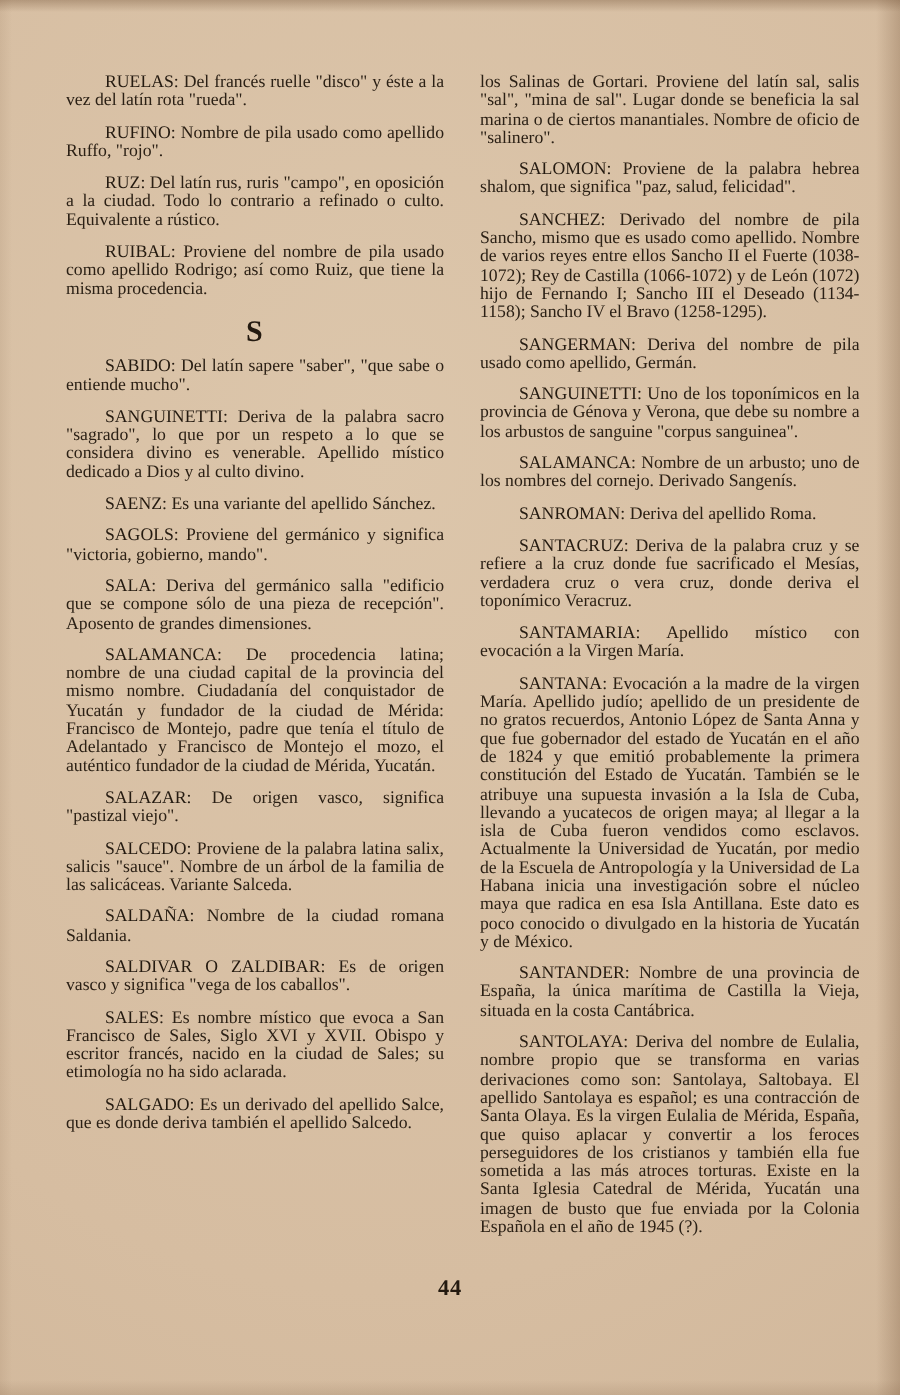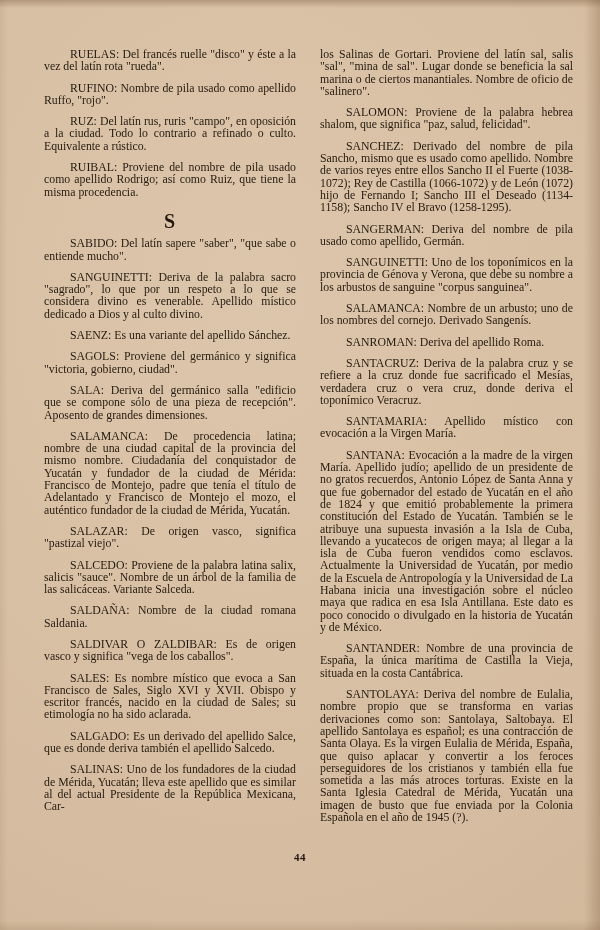--- a/index.html
+++ b/index.html
@@ -34,21 +34,21 @@
   .cont-par { margin: 0; text-indent: 0; text-align: justify; }
   .right-entries > .entry:first-child { margin-top: 9px; }
   .term { font-weight: 400; color: #241a10; }
   .section-heading {
     font-size: 20px; font-weight: 700; text-align: center;
     margin: 17px 0 10px 0; letter-spacing: 1px; color: #241a10;
     text-indent: 0;
   }
   .pagenum {
     position: absolute; top: 851px; left: 0; width: 100%;
-    text-align: center; font-size: 11px; font-weight: 700;
+    text-align: center; font-size: 15px; font-weight: 700;
     color: #241a10; letter-spacing: 0.5px; font-family: Liberation Serif, serif;
   }
 </style>
 </head>
 <body>
 
 <div class="page">
   <div class="columns">
 
     <div class="col col-left">
@@ -56,30 +56,29 @@
           <p class="entry"><b class="term">RUELAS:</b> <span>Del francés ruelle "disco" y éste a la vez del latín rota "rueda".</span></p>
           <p class="entry"><b class="term">RUFINO:</b> <span>Nombre de pila usado como apellido Ruffo, "rojo".</span></p>
           <p class="entry"><b class="term">RUZ:</b> <span>Del latín rus, ruris "campo", en oposición a la ciudad. Todo lo contrario a refinado o culto. Equivalente a rústico.</span></p>
           <p class="entry"><b class="term">RUIBAL:</b> <span>Proviene del nombre de pila usado como apellido Rodrigo; así como Ruiz, que tiene la misma procedencia.</span></p>
         </div>
       <h2 class="section-heading">S</h2>
       <div class="group">
           <p class="entry"><b class="term">SABIDO:</b> <span>Del latín sapere "saber", "que sabe o entiende mucho".</span></p>
           <p class="entry"><b class="term">SANGUINETTI:</b> <span>Deriva de la palabra sacro "sagrado", lo que por un respeto a lo que se considera divino es venerable. Apellido místico dedicado a Dios y al culto divino.</span></p>
           <p class="entry"><b class="term">SAENZ:</b> <span>Es una variante del apellido Sánchez.</span></p>
-          <p class="entry"><b class="term">SAGOLS:</b> <span>Proviene del germánico y significa "victoria, gobierno, ciudad".</span></p>
+          <p class="entry"><b class="term">SAGOLS:</b> <span>Proviene del germánico y significa "victoria, gobierno, mando".</span></p>
           <p class="entry"><b class="term">SALA:</b> <span>Deriva del germánico salla "edificio que se compone sólo de una pieza de recepción". Aposento de grandes dimensiones.</span></p>
           <p class="entry"><b class="term">SALAMANCA:</b> <span>De procedencia latina; nombre de una ciudad capital de la provincia del mismo nombre. Ciudadanía del conquistador de Yucatán y fundador de la ciudad de Mérida: Francisco de Montejo, padre que tenía el título de Adelantado y Francisco de Montejo el mozo, el auténtico fundador de la ciudad de Mérida, Yucatán.</span></p>
           <p class="entry"><b class="term">SALAZAR:</b> <span>De origen vasco, significa "pastizal viejo".</span></p>
           <p class="entry"><b class="term">SALCEDO:</b> <span>Proviene de la palabra latina salix, salicis "sauce". Nombre de un árbol de la familia de las salicáceas. Variante Salceda.</span></p>
           <p class="entry"><b class="term">SALDAÑA:</b> <span>Nombre de la ciudad romana Saldania.</span></p>
           <p class="entry"><b class="term">SALDIVAR O ZALDIBAR:</b> <span>Es de origen vasco y significa "vega de los caballos".</span></p>
           <p class="entry"><b class="term">SALES:</b> <span>Es nombre místico que evoca a San Francisco de Sales, Siglo XVI y XVII. Obispo y escritor francés, nacido en la ciudad de Sales; su etimología no ha sido aclarada.</span></p>
           <p class="entry"><b class="term">SALGADO:</b> <span>Es un derivado del apellido Salce, que es donde deriva también el apellido Salcedo.</span></p>
-          <p class="entry"><b class="term">SALINAS:</b> <span>Uno de los fundadores de la ciudad de Mérida, Yucatán; lleva este apellido que es similar al del actual Presidente de la República Mexicana, Car-</span></p>
         </div>
     </div>
 
     <div class="col col-right">
       <p class="cont-par">los Salinas de Gortari. Proviene del latín sal, salis "sal", "mina de sal". Lugar donde se beneficia la sal marina o de ciertos manantiales. Nombre de oficio de "salinero".</p>
       <div class="group right-entries">
           <p class="entry"><b class="term">SALOMON:</b> <span>Proviene de la palabra hebrea shalom, que significa "paz, salud, felicidad".</span></p>
           <p class="entry"><b class="term">SANCHEZ:</b> <span>Derivado del nombre de pila Sancho, mismo que es usado como apellido. Nombre de varios reyes entre ellos Sancho II el Fuerte (1038-1072); Rey de Castilla (1066-1072) y de León (1072) hijo de Fernando I; Sancho III el Deseado (1134-1158); Sancho IV el Bravo (1258-1295).</span></p>
           <p class="entry"><b class="term">SANGERMAN:</b> <span>Deriva del nombre de pila usado como apellido, Germán.</span></p>
           <p class="entry"><b class="term">SANGUINETTI:</b> <span>Uno de los toponímicos en la provincia de Génova y Verona, que debe su nombre a los arbustos de sanguine "corpus sanguinea".</span></p>

